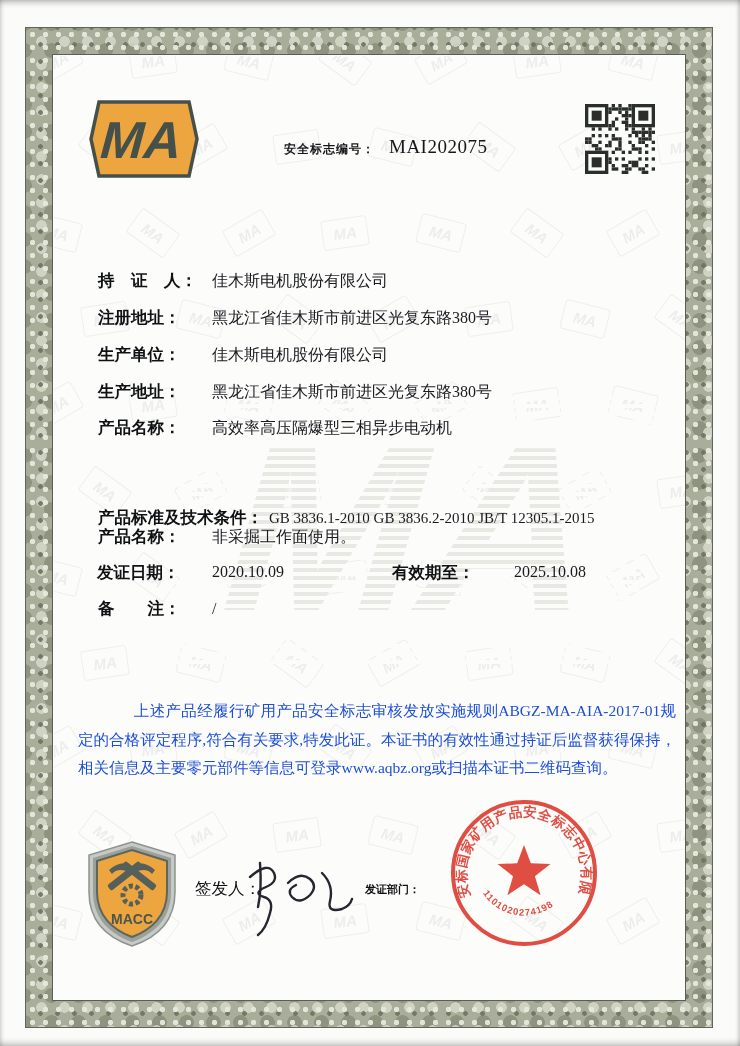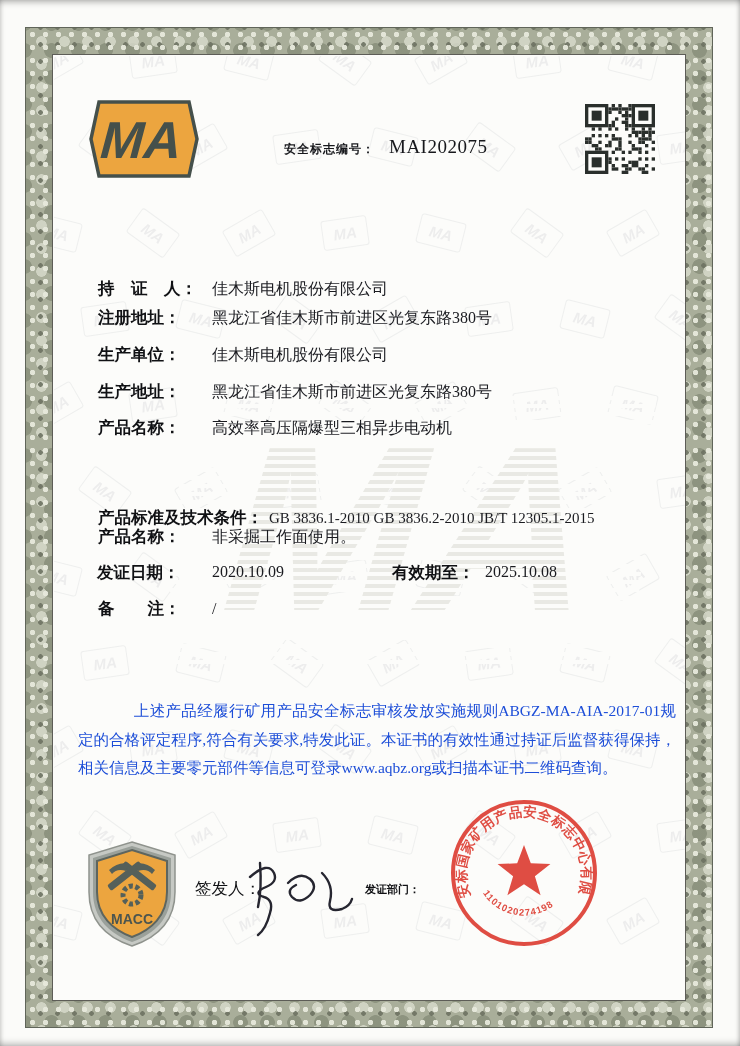--- a/index.html
+++ b/index.html
@@ -307,21 +307,21 @@
         <rect x="7.142857142857143" y="7.142857142857143" width="10.714285714285715" height="10.714285714285715" fill="#2a2f2c"></rect>
         <rect x="50" y="0" width="25" height="25" fill="#2a2f2c"></rect>
         <rect x="53.57142857142857" y="3.5714285714285716" width="17.857142857142858" height="17.857142857142858" fill="#fcfcfa"></rect>
         <rect x="57.142857142857146" y="7.142857142857143" width="10.714285714285715" height="10.714285714285715" fill="#2a2f2c"></rect>
         <rect x="0" y="50" width="25" height="25" fill="#2a2f2c"></rect>
         <rect x="3.5714285714285716" y="53.57142857142857" width="17.857142857142858" height="17.857142857142858" fill="#fcfcfa"></rect>
         <rect x="7.142857142857143" y="57.142857142857146" width="10.714285714285715" height="10.714285714285715" fill="#2a2f2c"></rect>
       </svg>
 
 
-    <div class="frow" style="top:278px">
+    <div class="frow" style="top:270px">
       <span class="lbl">持　证　人：</span>
       <span class="val">佳木斯电机股份有限公司</span>
     </div>
     <div class="frow" style="top:307px">
       <span class="lbl">注册地址：</span>
       <span class="val">黑龙江省佳木斯市前进区光复东路380号</span>
     </div>
     <div class="frow" style="top:344px">
       <span class="lbl">生产单位：</span>
       <span class="val">佳木斯电机股份有限公司</span>
@@ -339,21 +339,21 @@
       <span class="val">GB 3836.1-2010 GB 3836.2-2010 JB/T 12305.1-2015</span>
     </div>
     <div class="frow" style="top:526px">
       <span class="lbl">产品名称：</span>
       <span class="val">非采掘工作面使用。</span>
     </div>
     <div>
       <span class="lbl2" style="left:97px;top:562px">发证日期：</span>
       <span class="val2" style="left:212px;top:563px">2020.10.09</span>
       <span class="lbl2" style="left:392px;top:562px">有效期至：</span>
-      <span class="val2" style="left:485px;top:563px">2025.10.08</span>
+      <span class="val2" style="left:514px;top:563px">2025.10.08</span>
     </div>
     <div class="frow" style="top:598px">
       <span class="lbl">备　　注：</span>
       <span class="val">/</span>
     </div>
 
     <div class="abs statement">上述产品经履行矿用产品安全标志审核发放实施规则ABGZ-MA-AIA-2017-01规定的合格评定程序,符合有关要求,特发此证。本证书的有效性通过持证后监督获得保持，相关信息及主要零元部件等信息可登录www.aqbz.org或扫描本证书二维码查询。</div>
 
     <svg class="abs shield" viewBox="0 0 94 108">
       <path d="M47 2 L90 15 V52 C90 82 71 98 47 106 C23 98 4 82 4 52 V15 Z" fill="#c6c9c4" stroke="#8f938d" stroke-width="1.5"></path>

